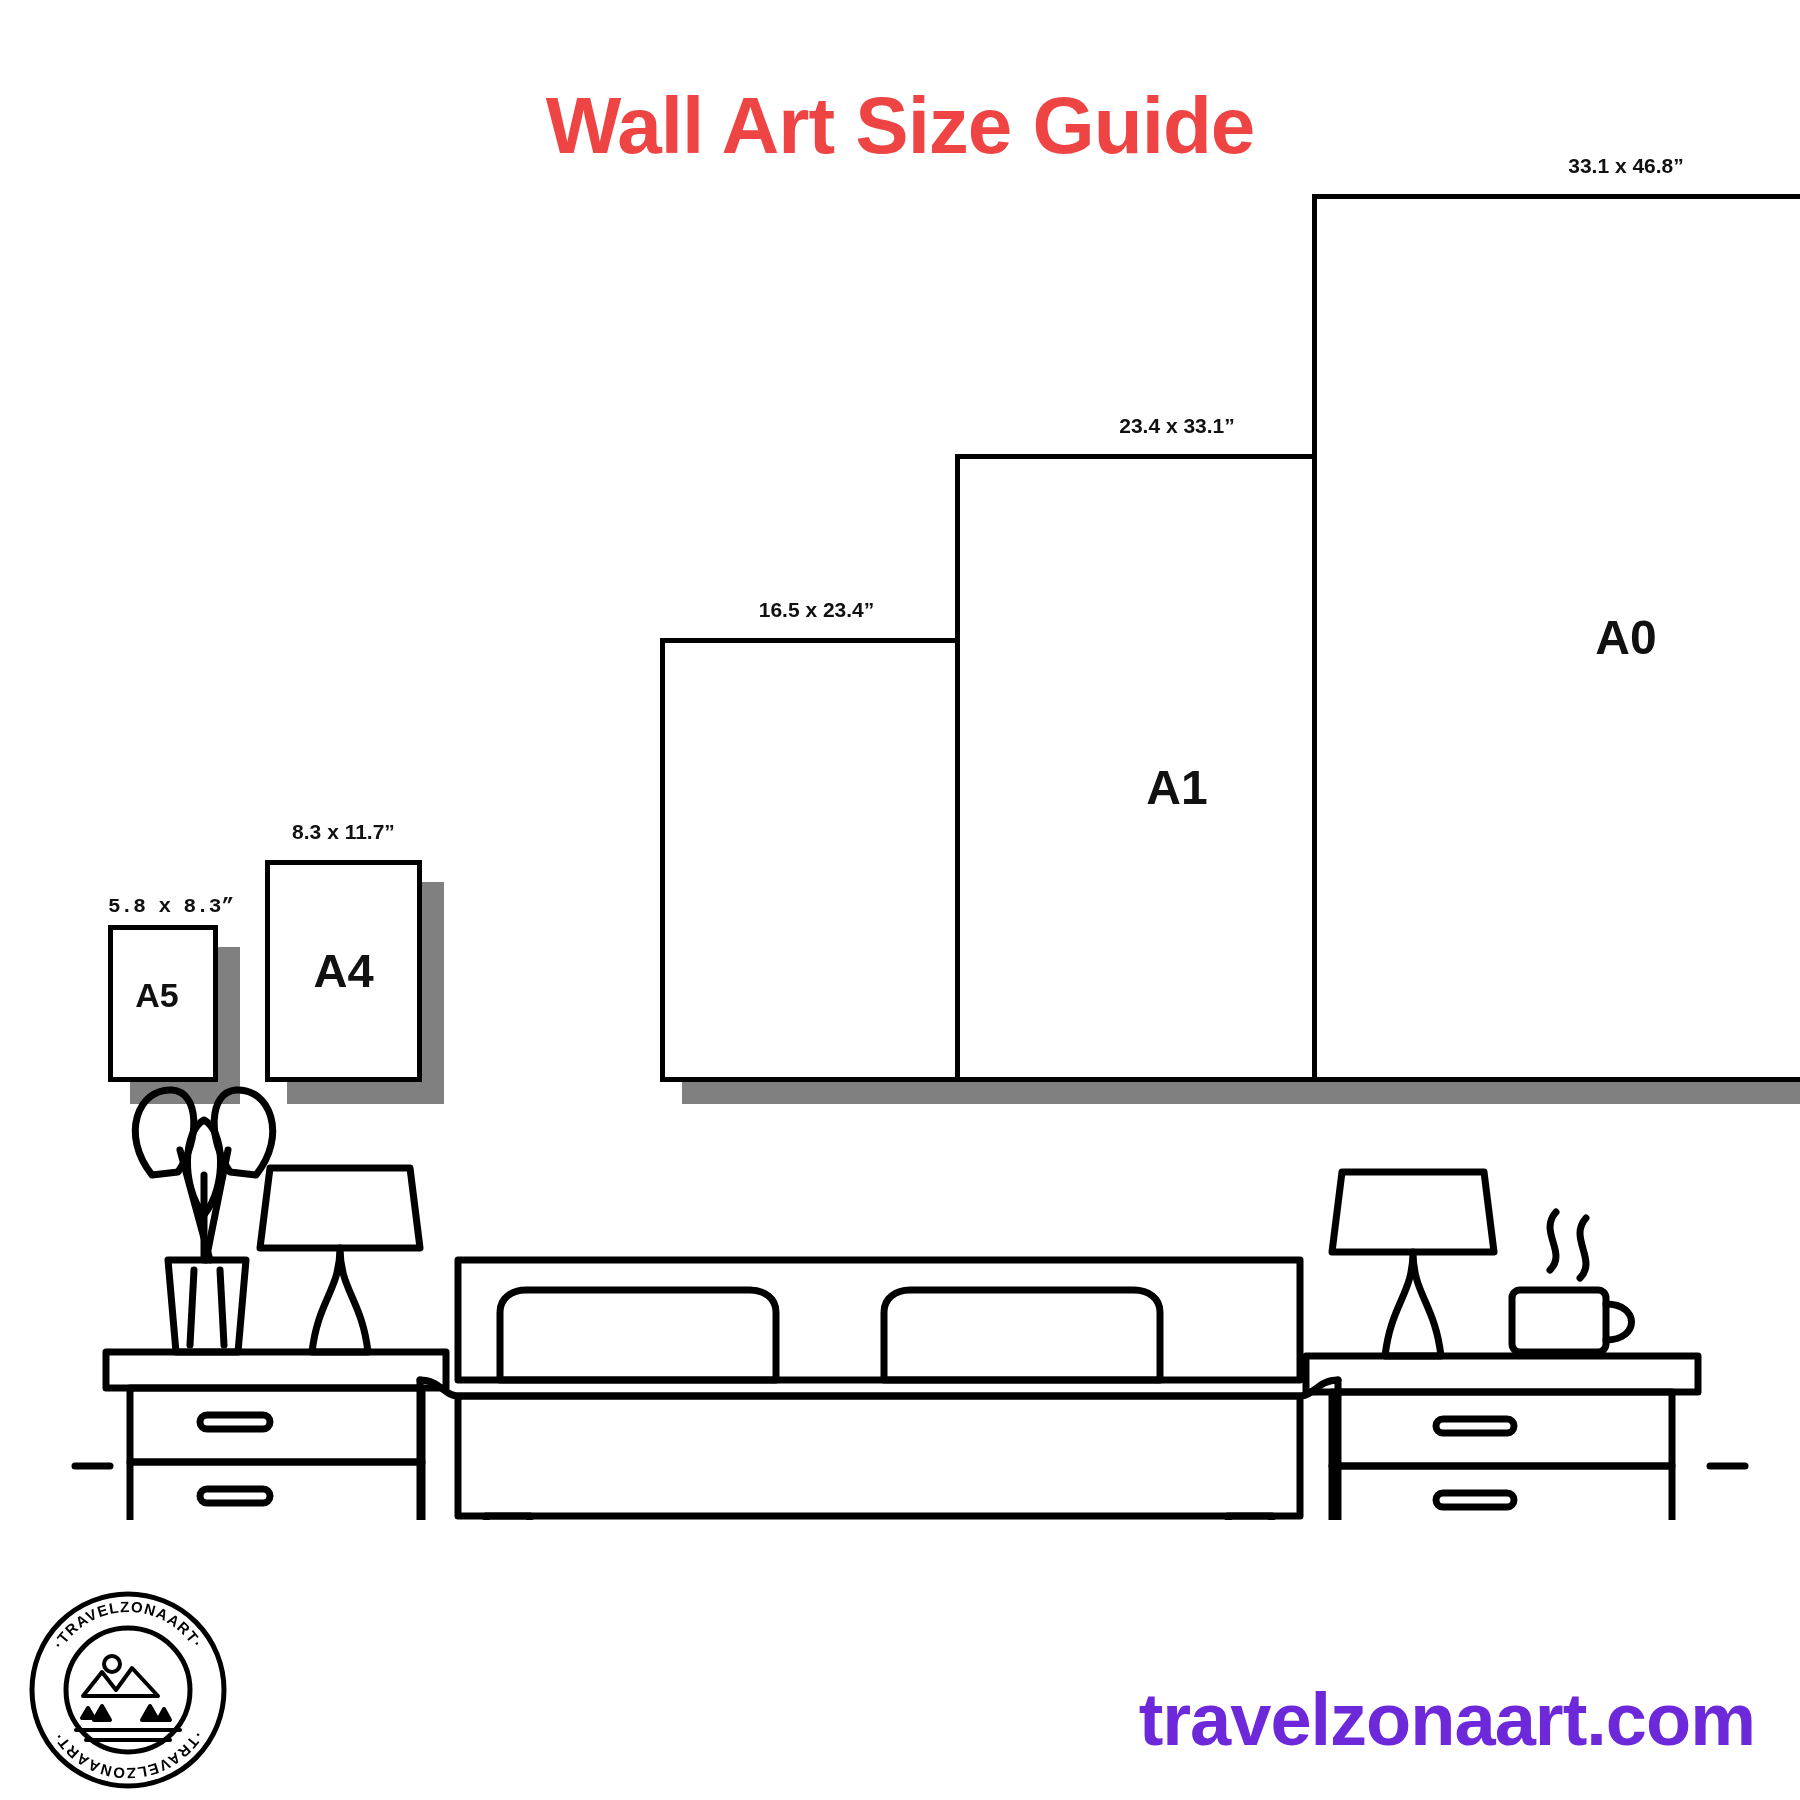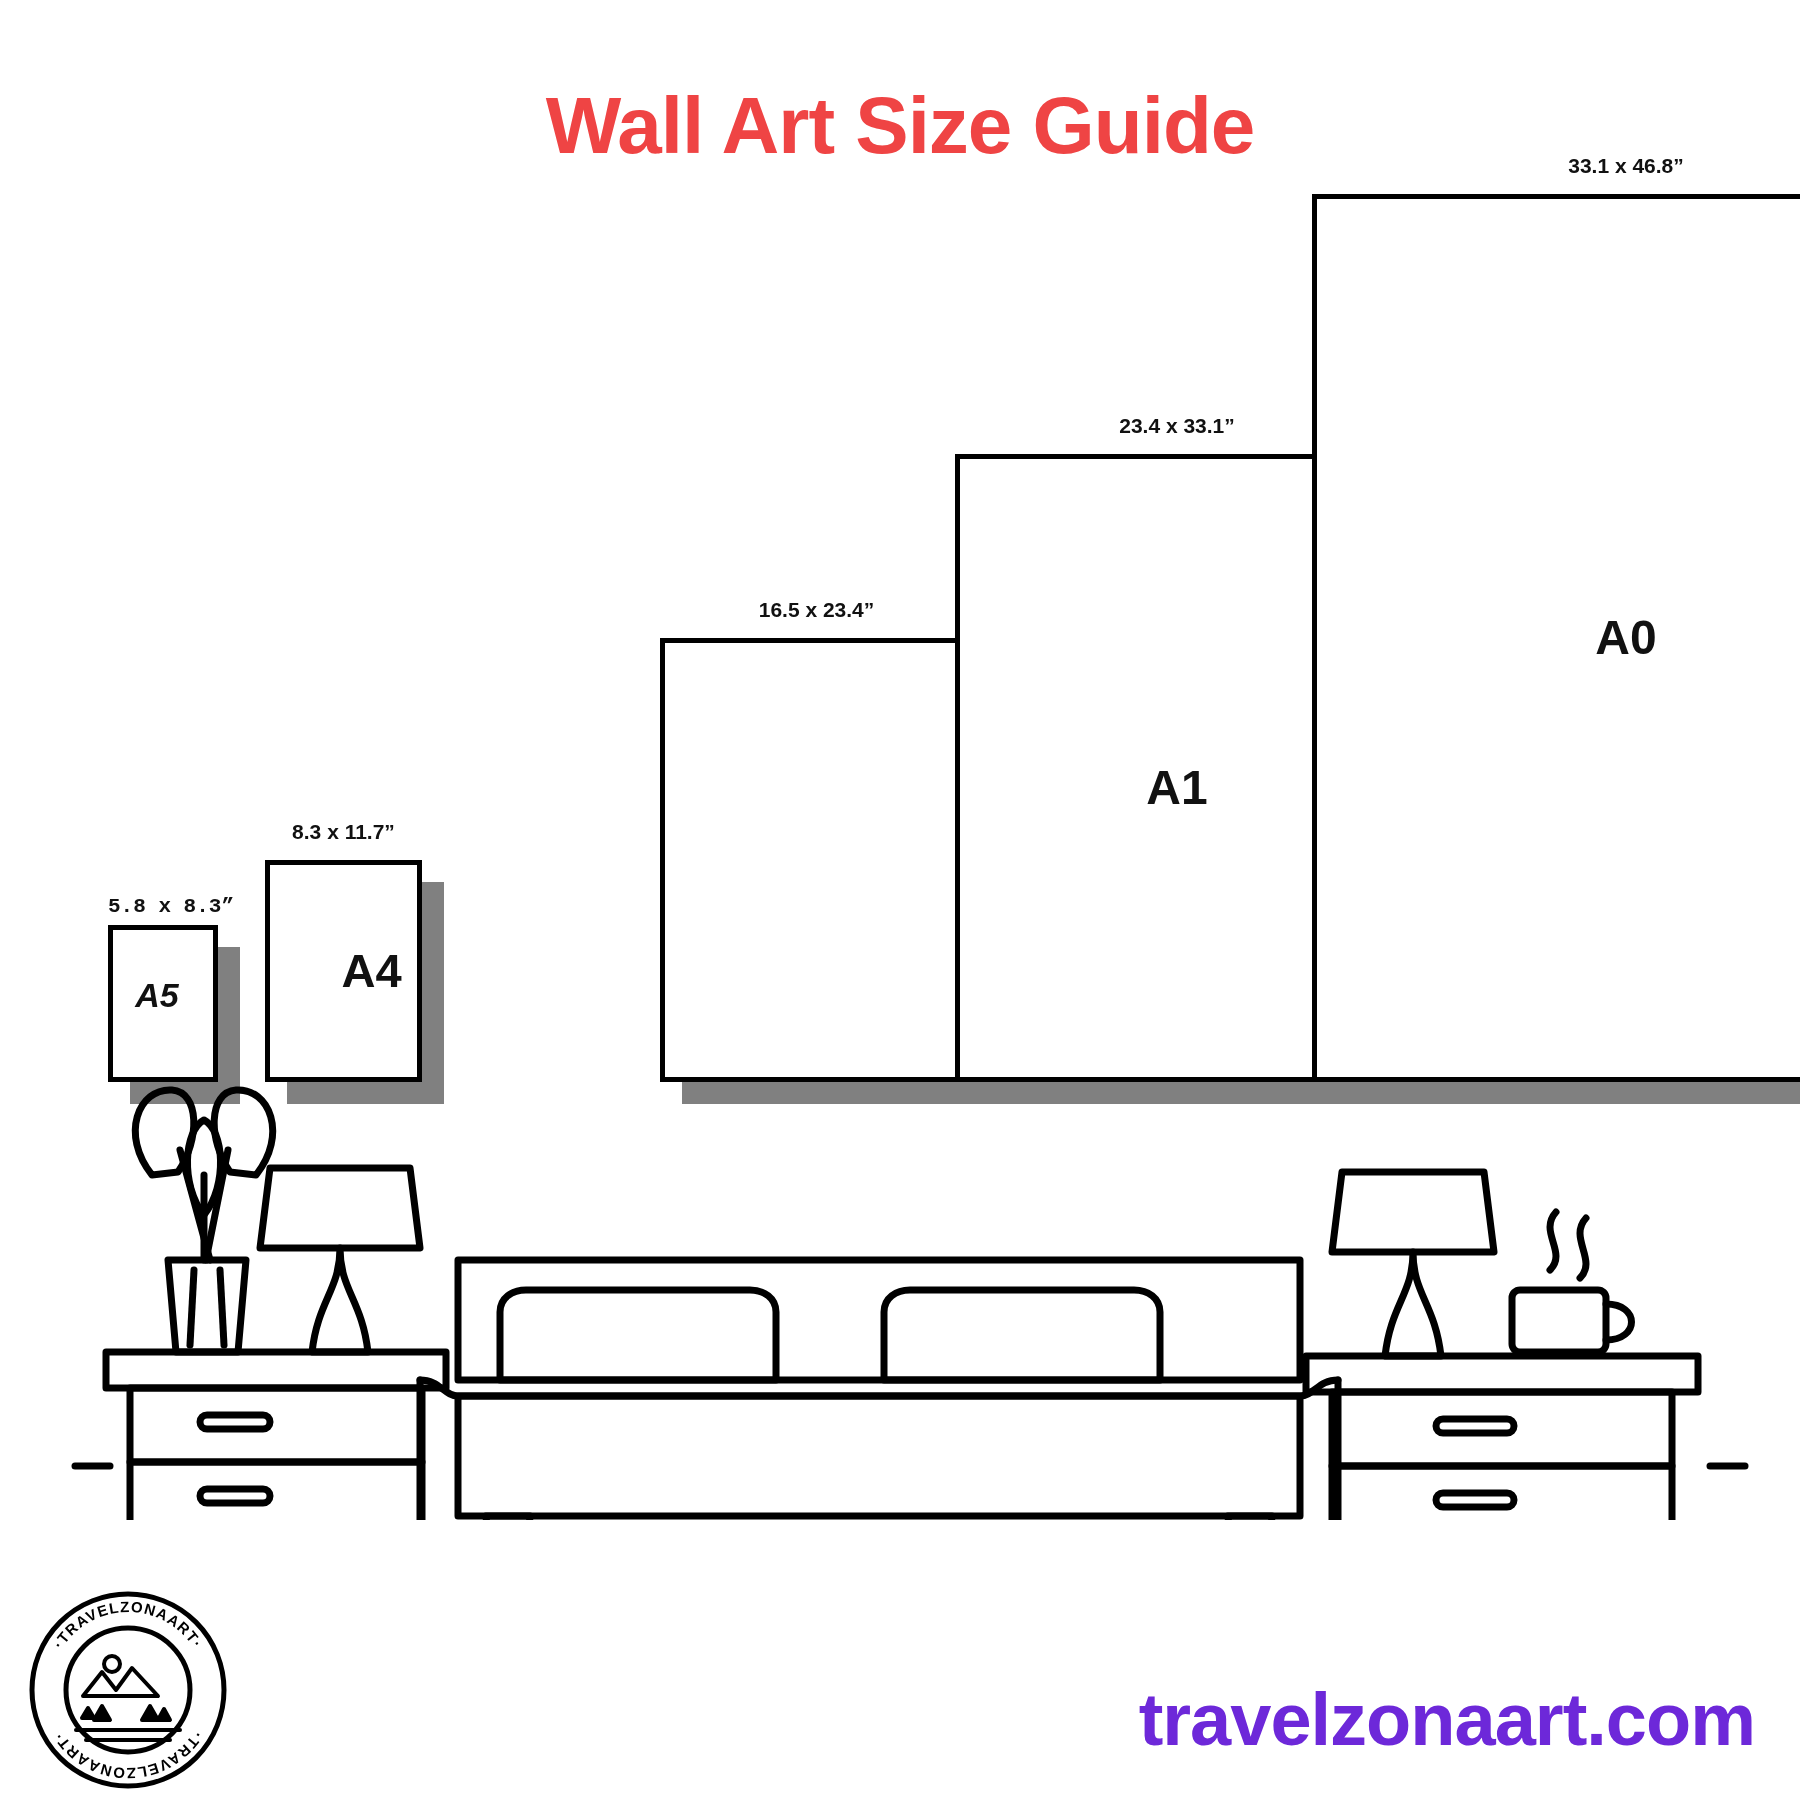--- a/index.html
+++ b/index.html
@@ -102,27 +102,27 @@
 </head>
 <body>
 
 <div id="page-title">Wall Art Size Guide</div>
 
 <div id="frames-row">
     <div class="frame-group" style="left: 108px; width: 134px; height: 720px; bottom: -126px;">
       <div class="frame-dim" style="top: 489px; width: 110px; font-family: Liberation Mono, monospace;">5.8 x 8.3”</div>
       <div class="frame-shadow" style="background: rgb(128, 128, 128); left: 22px; top: 541px; width: 110px; height: 157px;"></div>
       <div class="frame-box" style="left: 0px; top: 519px; width: 110px; height: 157px;"></div>
-      <div class="frame-label" style="width: 98px; top: 569.5px; font-size: 34px; font-style: italic;">A5</div>
+      <div class="frame-label" style="width: 98px; top: 569.5px; font-size: 34px;">A5</div>
     </div>
     <div class="frame-group" style="left: 265px; width: 181px; height: 720px; bottom: -126px;">
       <div class="frame-dim" style="top: 414px; width: 157px;">8.3 x 11.7”</div>
       <div class="frame-shadow" style="background: rgb(128, 128, 128); left: 22px; top: 476px; width: 157px; height: 222px;"></div>
       <div class="frame-box" style="left: 0px; top: 454px; width: 157px; height: 222px;"></div>
-      <div class="frame-label" style="width: 157px; top: 537px; font-size: 47.1px; margin-left: 28px;">A4</div>
+      <div class="frame-label" style="width: 157px; top: 537px; font-size: 47.1px;">A4</div>
     </div>
     <div class="frame-group" style="left: 660px; width: 337px; height: 720px; bottom: -126px;">
       <div class="frame-dim" style="top: 192px; width: 313px;">16.5 x 23.4”</div>
       <div class="frame-shadow" style="background: rgb(128, 128, 128); left: 22px; top: 254px; width: 313px; height: 444px;"></div>
       <div class="frame-box" style="left: 0px; top: 232px; width: 313px; height: 444px;"></div>
     </div>
     <div class="frame-group" style="left: 955px; width: 468px; height: 720px; bottom: -126px;">
       <div class="frame-dim" style="top: 8px; width: 444px;">23.4 x 33.1”</div>
       <div class="frame-shadow" style="background: rgb(128, 128, 128); left: 22px; top: 70px; width: 444px; height: 628px;"></div>
       <div class="frame-box" style="left: 0px; top: 48px; width: 444px; height: 628px;"></div>

